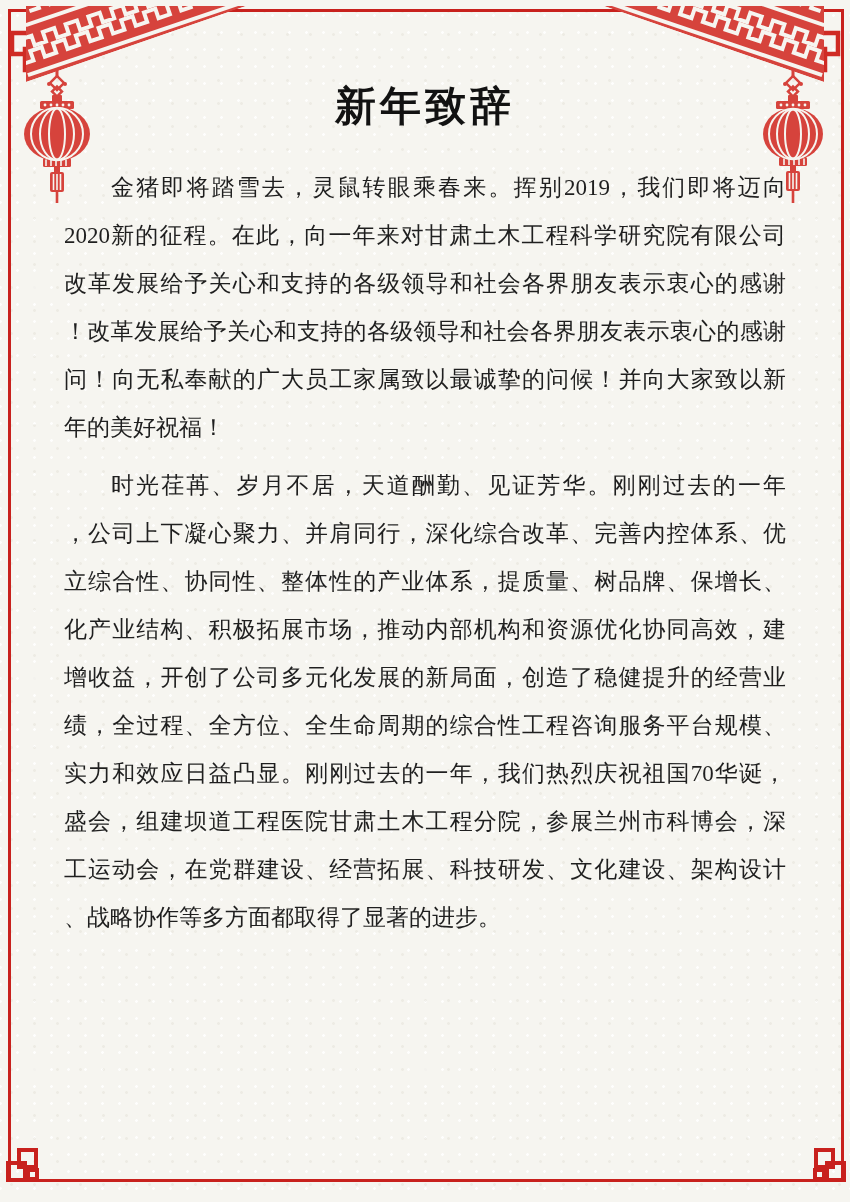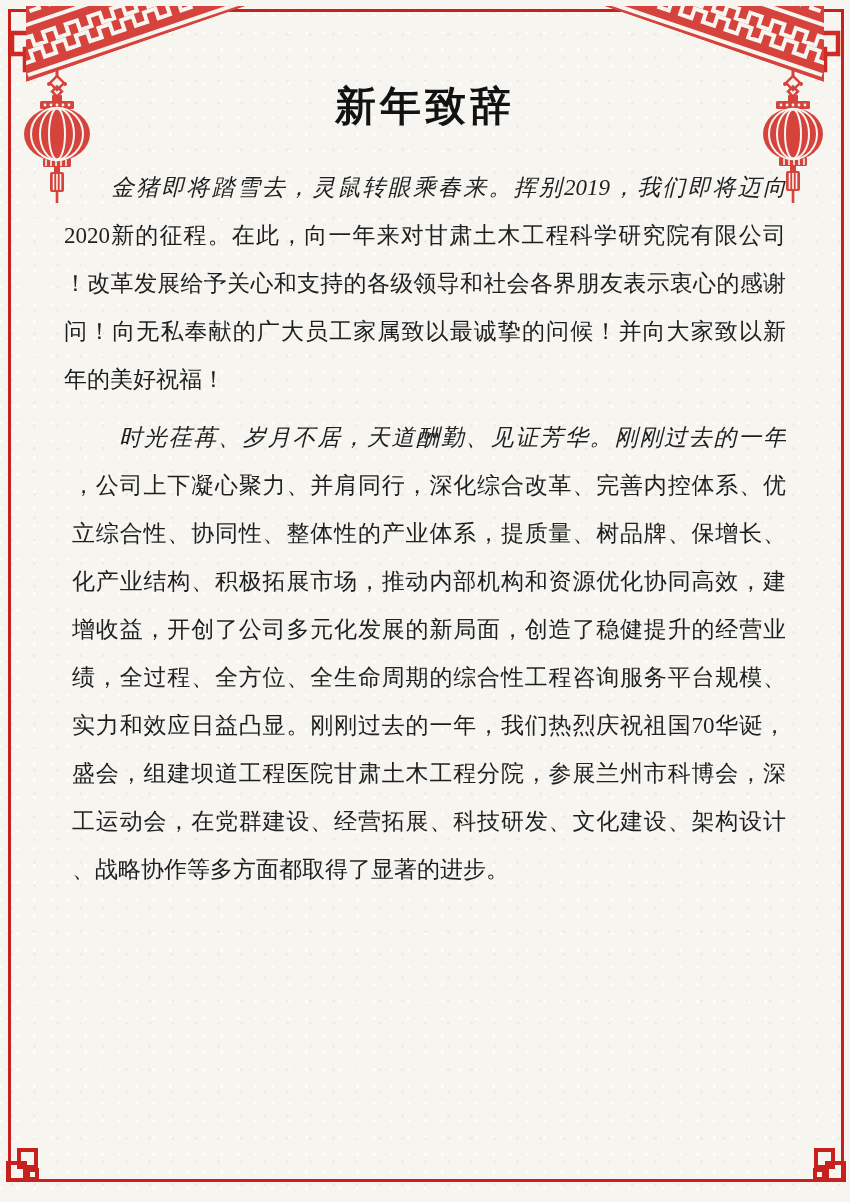--- a/index.html
+++ b/index.html
@@ -25,23 +25,23 @@
     letter-spacing:4px;
   }
   .text-block{
     position:absolute;left:64px;top:164px;width:722px;color:#1f1f1f;
   }
   .line{
     height:48px;line-height:48px;font-size:23px;
     text-align:justify;text-align-last:justify;
     overflow:hidden;white-space:nowrap;
   }
-  .line.indent{text-indent:47px;font-style:italic;}
+  .line.indent{text-indent:47px;}
   .line.last{text-align-last:left;}
-  .paragraph.p2{margin-top:10px;margin-left:8px;}
+  .paragraph.p2{margin-top:10px;}
   .corner-ornament{position:absolute;top:0;}
   .corner-ornament.tl{left:0;}
   .corner-ornament.tr{right:0;transform:scaleX(-1);}
   .corner-knot{position:absolute;bottom:5px;}
   .corner-knot.bl{left:3px;}
   .corner-knot.br{right:1px;transform:scaleX(-1);}
 </style>
 </head>
 <body>
 
@@ -187,20 +187,21 @@
       <rect x="25" y="25" width="9" height="9"></rect>
     </g>
   </svg>
 
   <h1 class="title">新年致辞</h1>
 
   <section class="text-block">
     <div class="paragraph p1">
       <div class="line indent">金猪即将踏雪去，灵鼠转眼乘春来。挥别2019，我们即将迈向</div>
       <div class="line">2020新的征程。在此，向一年来对甘肃土木工程科学研究院有限公司</div>
+      <div class="line">改革发展给予关心和支持的各级领导和社会各界朋友表示衷心的感谢</div>
       <div class="line">！改革发展给予关心和支持的各级领导和社会各界朋友表示衷心的感谢</div>
       <div class="line">问！向无私奉献的广大员工家属致以最诚挚的问候！并向大家致以新</div>
       <div class="line last">年的美好祝福！</div>
     </div>
     <div class="paragraph p2">
       <div class="line indent">时光荏苒、岁月不居，天道酬勤、见证芳华。刚刚过去的一年</div>
       <div class="line">，公司上下凝心聚力、并肩同行，深化综合改革、完善内控体系、优</div>
       <div class="line">立综合性、协同性、整体性的产业体系，提质量、树品牌、保增长、</div>
       <div class="line">化产业结构、积极拓展市场，推动内部机构和资源优化协同高效，建</div>
       <div class="line">增收益，开创了公司多元化发展的新局面，创造了稳健提升的经营业</div>

